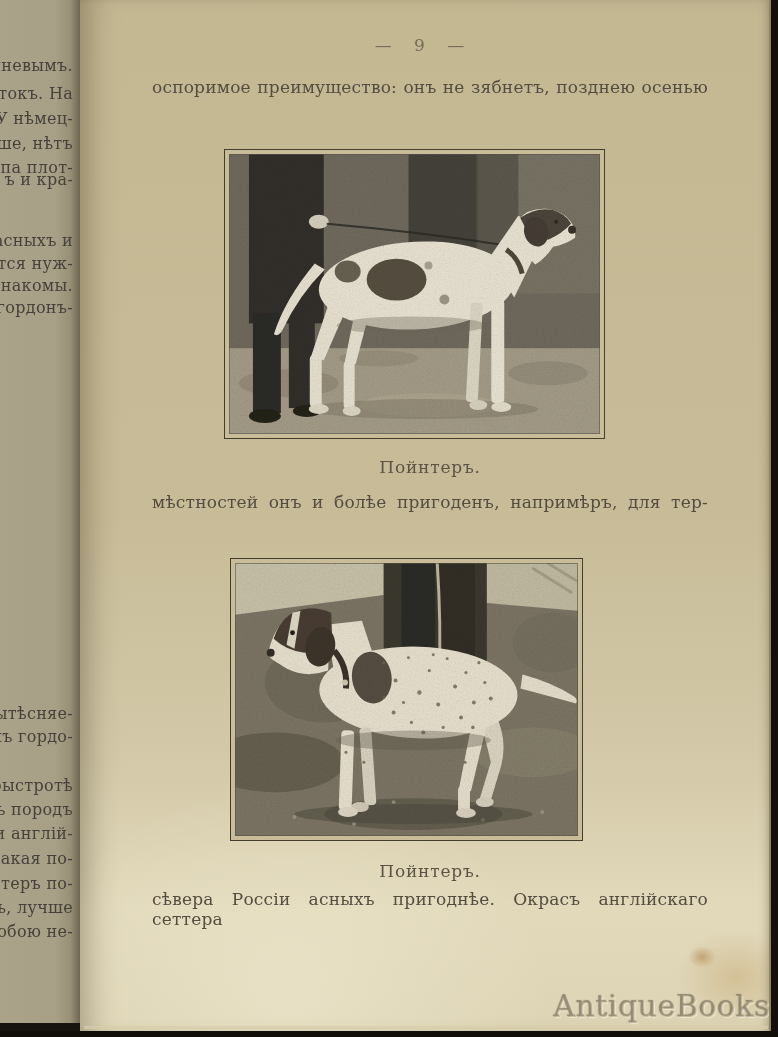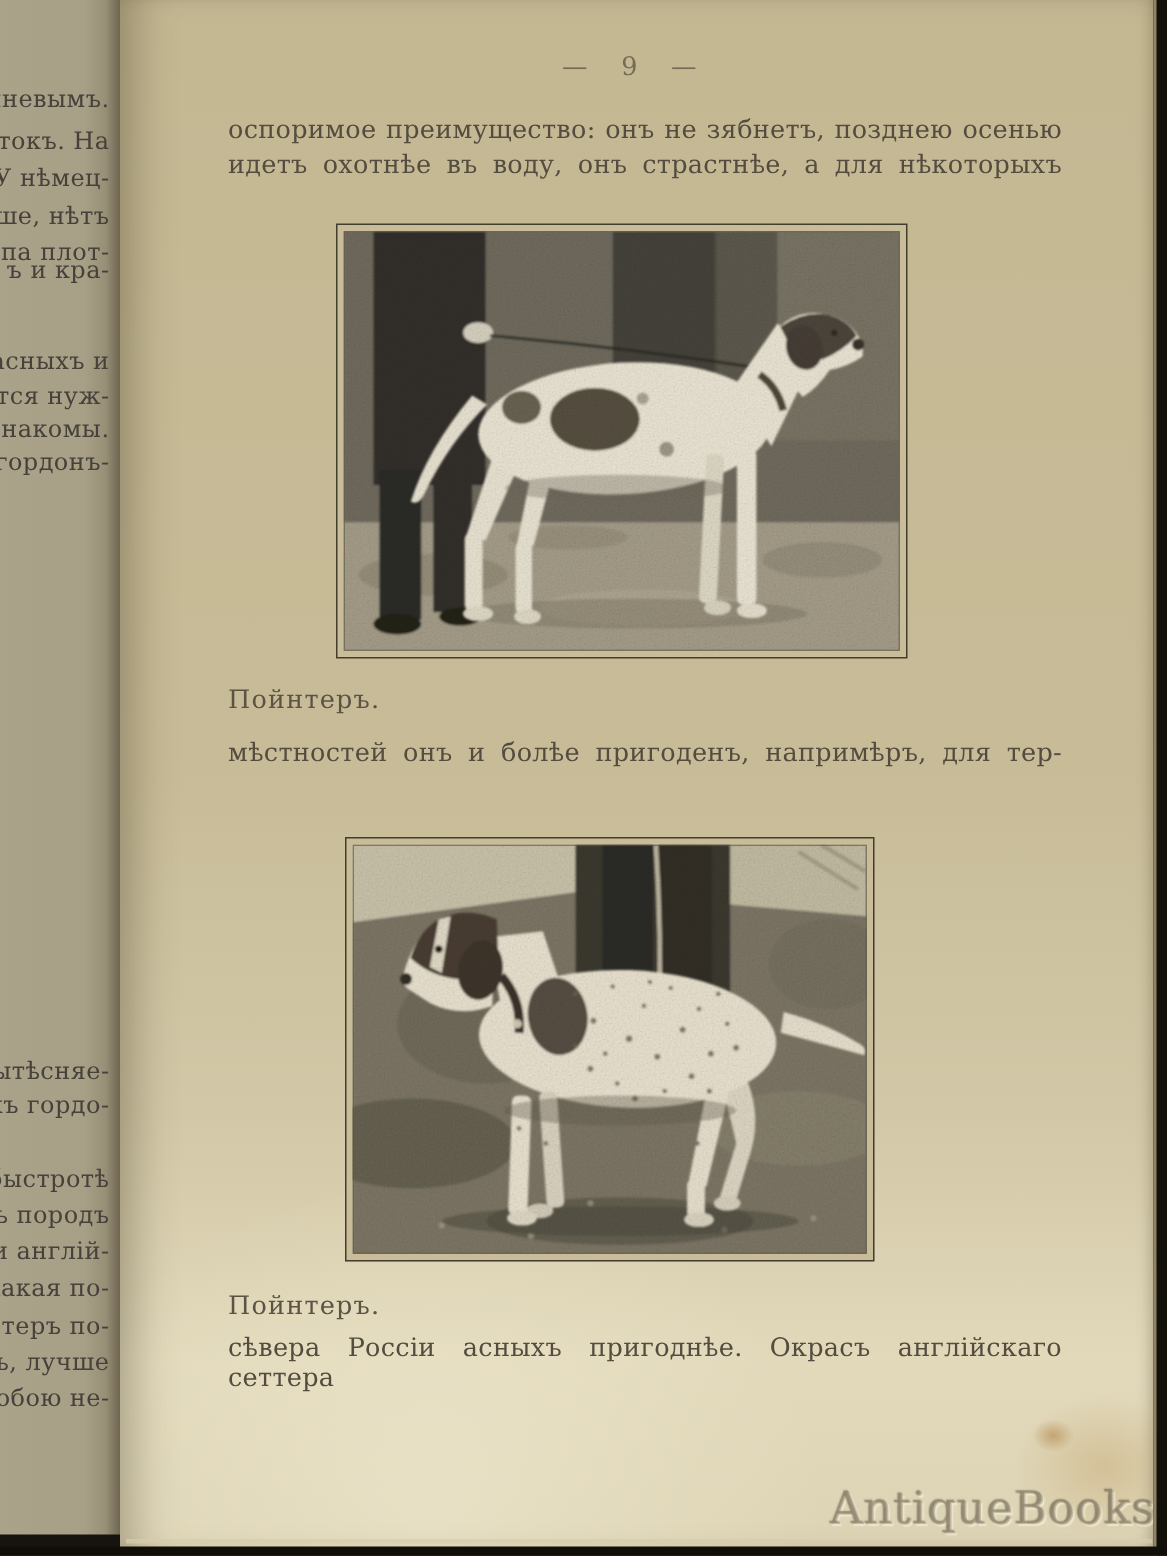--- a/index.html
+++ b/index.html
@@ -34,21 +34,21 @@
   .page-number {
     position:absolute; top:35px; left:0; width:680px; text-align:center;
     font-size:17px; color:#756b59; word-spacing:15px; letter-spacing:1px;
   }
   .tline {
     position:absolute; left:72px; width:556px; height:24px;
     font-size:17px; color:#534c3f; text-align:justify; text-align-last:justify;
     white-space:normal; letter-spacing:0.2px;
   }
   .caption {
-    position:absolute; left:72px; width:556px; text-align:left;
+    position:absolute; left:72px; width:556px; text-align:center;
     font-size:17px; color:#5b5344; letter-spacing:0.8px;
   }
   .photo {
     position:absolute; border:1.5px solid #433d2e; padding:4px;
     background:#c9bd99; box-sizing:content-box;
   }
   .photo svg { display:block; }
   .photo1 { left:144px; top:149px; width:371px; height:280px; }
   .photo2 { left:150px; top:558px; width:343px; height:273px; }
   .stain-a {
@@ -104,21 +104,20 @@
     <div class="lp-line" style="top:922px">собою не-</div>
   </div>
 
   <div class="gutter"></div>
 
   <div class="main-page">
 
     <div class="page-number">— 9 —</div>
 
     <div class="tline" style="top:77px">оспоримое преимущество: онъ не зябнетъ, позднею осенью</div>
-    <div class="tline" style="top:100px">идетъ охотнѣе въ воду, онъ страстнѣе, а для нѣкоторыхъ</div>
 
     <figure class="photo photo1" style="margin:0">
       <svg width="371" height="280" viewBox="0 0 372 281" preserveAspectRatio="none">
         <defs>
           <filter id="grain1" x="0" y="0" width="100%" height="100%">
             <feTurbulence type="fractalNoise" baseFrequency="0.8" numOctaves="2" seed="7" stitchTiles="stitch"></feTurbulence>
             <feColorMatrix type="saturate" values="0"></feColorMatrix>
           </filter>
           <filter id="soft1">
               <feGaussianBlur stdDeviation="0.6"></feGaussianBlur>

